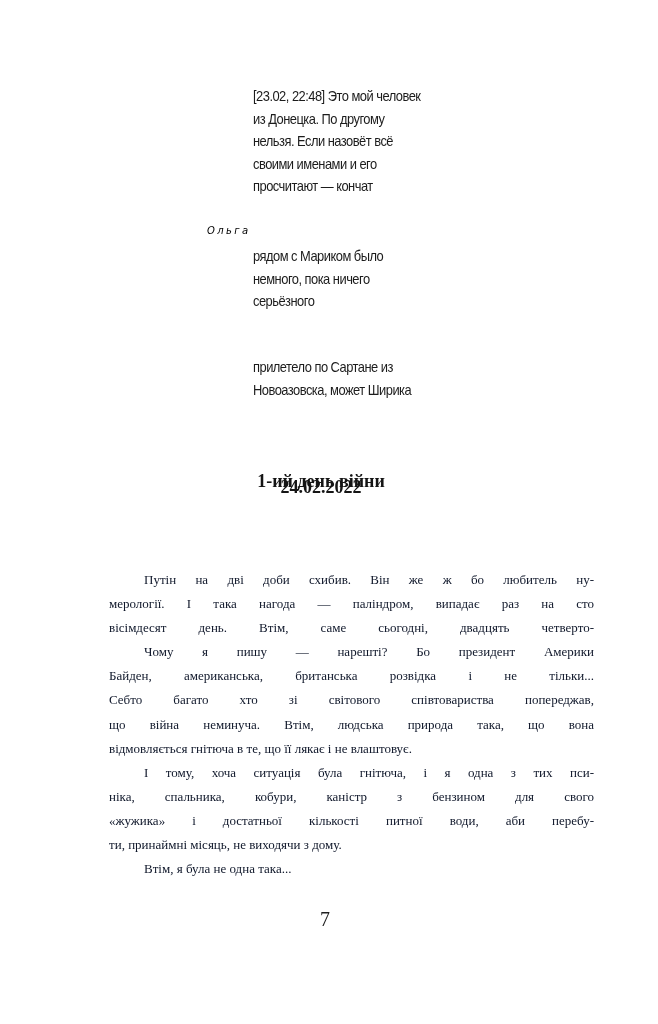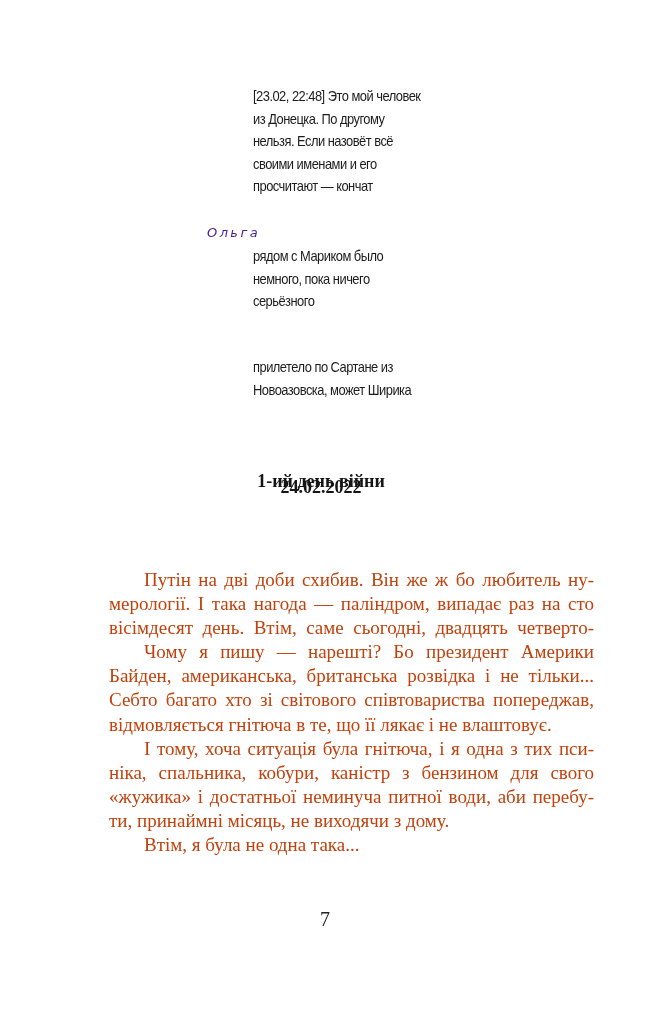--- a/index.html
+++ b/index.html
@@ -41,23 +41,23 @@
     }
     .chat-1 { top: 85px; }
     .chat-2 { top: 245px; }
     .chat-3 { top: 356px; }
     .speaker {
       position: absolute;
       left: 186px;
       top: 225px;
       font-family: "DejaVu Sans", sans-serif;
       font-style: italic;
-      font-size: 13px;
+      font-size: 10px;
       letter-spacing: 2.4px;
-      color: #4c1d95;
+      color: #000000;
       text-align: right;
     }
     
     .heading {
       position: absolute;
       left: 0;
       width: 600px;
       text-align: center;
       font-family: "Liberation Serif", serif;
       font-weight: bold;
@@ -67,23 +67,23 @@
     }
     .heading-date { top: 476px; }
     .heading-sub { top: 470px; }
     
     .body-text {
       position: absolute;
       left: 88px;
       top: 568px;
       width: 485px;
       font-family: "Liberation Serif", serif;
-      font-size: 19px;
+      font-size: 13px;
       line-height: 24.1px;
-      color: #c2410c;
+      color: #0f172a;
     }
     .para-line {
       display: block;
       white-space: nowrap;
       text-align: justify;
       text-align-last: justify;
       height: 24.1px;
     }
     .para-line.last {
       text-align-last: left;
@@ -134,26 +134,27 @@
   <div class="body-text">
     <div>
       <span class="para-line indent">Путін на дві доби схибив. Він же ж бо любитель ну-</span>
       <span class="para-line">мерології. І така нагода — паліндром, випадає раз на сто</span>
       <span class="para-line">вісімдесят день. Втім, саме сьогодні, двадцять четверто-</span>
     </div>
     <div>
       <span class="para-line indent">Чому я пишу — нарешті? Бо президент Америки</span>
       <span class="para-line">Байден, американська, британська розвідка і не тільки...</span>
       <span class="para-line">Себто багато хто зі світового співтовариства попереджав,</span>
+      <span class="para-line">що війна неминуча. Втім, людська природа така, що вона</span>
       <span class="para-line last">відмовляється гнітюча в те, що її лякає і не влаштовує.</span>
     </div>
     <div>
       <span class="para-line indent">І тому, хоча ситуація була гнітюча, і я одна з тих пси-</span>
       <span class="para-line">ніка, спальника, кобури, каністр з бензином для свого</span>
-      <span class="para-line">«жужика» і достатньої неминуча питної води, аби перебу-</span>
+      <span class="para-line">«жужика» і достатньої кількості питної води, аби перебу-</span>
       <span class="para-line last">ти, принаймні місяць, не виходячи з дому.</span>
     </div>
     <div>
       <span class="para-line indent last">Втім, я була не одна така...</span>
     </div>
   </div>
 
   <div class="page-number">7</div>
 
 </div>

